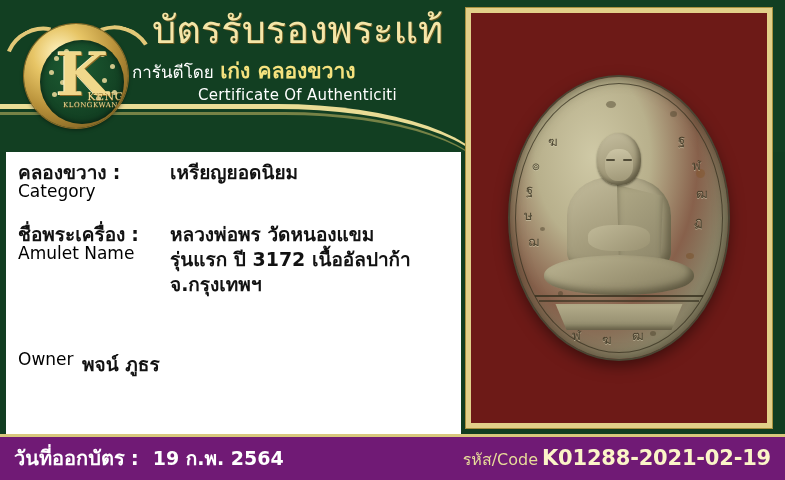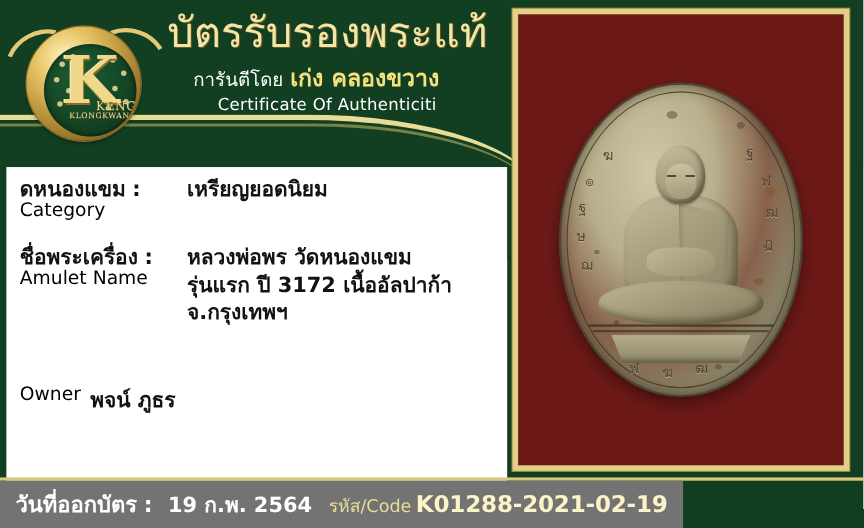--- a/index.html
+++ b/index.html
@@ -118,22 +118,21 @@
   .title-main{
     position:absolute;left:125px;top:8px;width:345px;
     text-align:center;
     font-weight:normal;font-size:38px;line-height:44px;
     color:#f5e6a8;
     letter-spacing:0px;
     text-shadow:1px 1px 0 #6b5a20;
     white-space:nowrap;
   }
   .title-sub{
-    position:absolute;left:115px;top:58px;width:345px;
-    text-align:center;
+    position:absolute;left:132px;top:58px;width:345px;
     font-size:20px;line-height:26px;
     white-space:nowrap;
   }
   .title-sub .by{color:#ffffff;font-weight:normal;font-size:17px;}
   .title-sub .who{color:#f5e27e;font-weight:bold;font-size:21px;}
   .title-en{
     position:absolute;left:125px;top:86px;width:345px;
     text-align:center;
     font-size:15px;line-height:19px;
     color:#ffffff;
@@ -273,22 +272,22 @@
     font-size:13px;line-height:13px;
     text-shadow:0 1px 0 rgba(220,214,185,.5);
   }
 
   
   .bottom-gold{
     position:absolute;left:0;top:434px;width:785px;height:3px;
     background:#d8c77d;
   }
   .bottom-bar{
-    position:absolute;left:0;top:437px;width:621px;height:43px;
-    background:#737373;
+    position:absolute;left:0;top:437px;width:785px;height:43px;
+    background:#701a75;
   }
   .bottom-left{
     position:absolute;left:14px;top:8px;
     font-size:20px;line-height:26px;font-weight:bold;color:#ffffff;
     white-space:nowrap;
   }
   .bottom-left .date{margin-left:14px;font-size:19px;}
   .bottom-right{
     position:absolute;right:14px;top:9px;
     white-space:nowrap;
@@ -347,21 +346,21 @@
     <span class="by">การันตีโดย</span>
     <span class="who">เก่ง คลองขวาง</span>
   </div>
   <div class="title-en">Certificate Of Authenticiti</div>
 
   <div class="fields">
 
     <div class="row row-category">
       <div class="lbl-box">
         <div class="th">
-          <span>ดหนองแขม</span><span class="colon">:</span>
+          <span>คลองขวาง</span><span class="colon">:</span>
         </div>
         <div class="en">Category</div>
       </div>
       <div class="val">
         <span class="vline">เหรียญยอดนิยม</span>
       </div>
     </div>
 
     <div class="row row-name">
       <div class="lbl-box">

